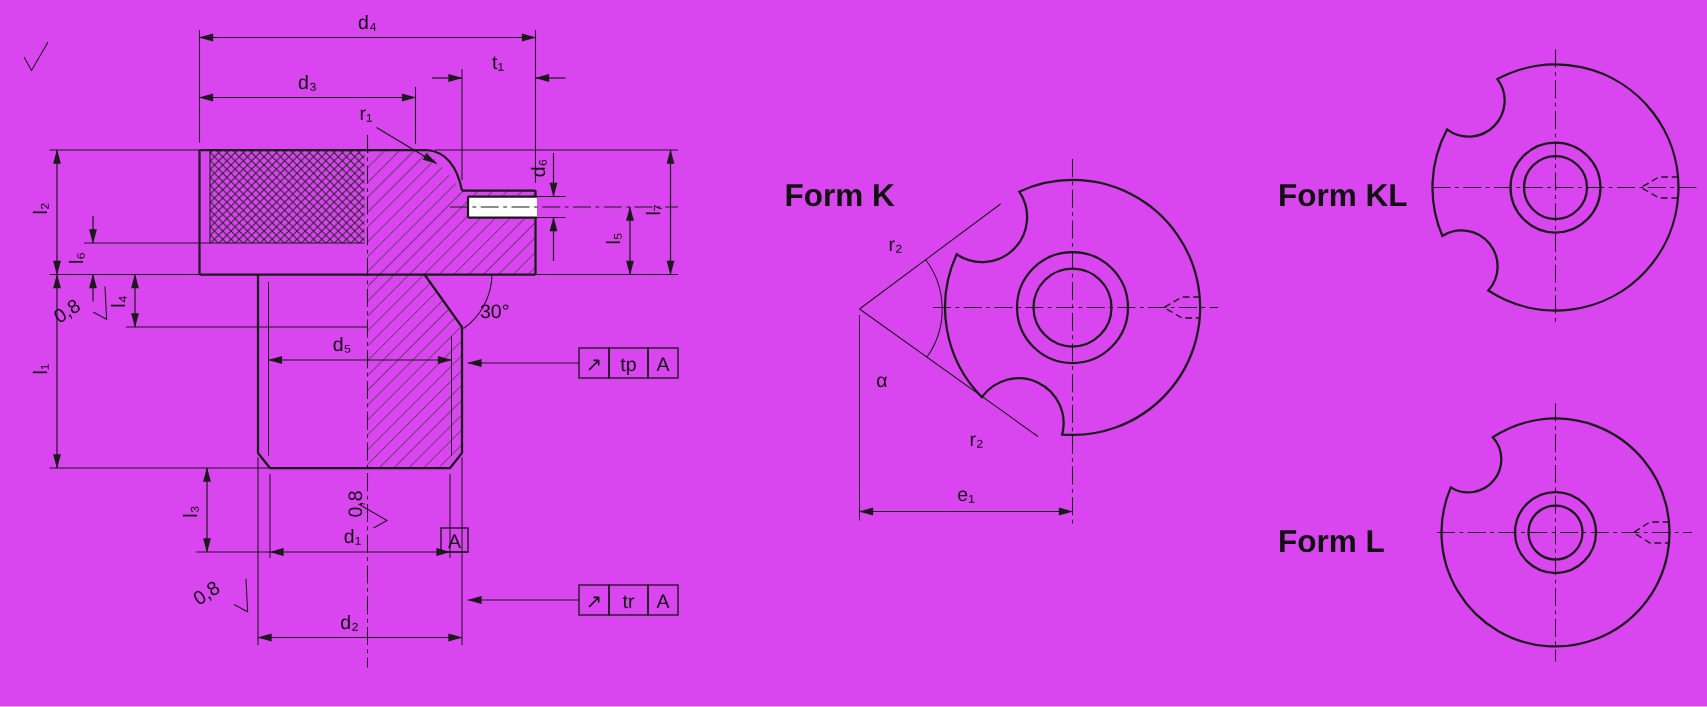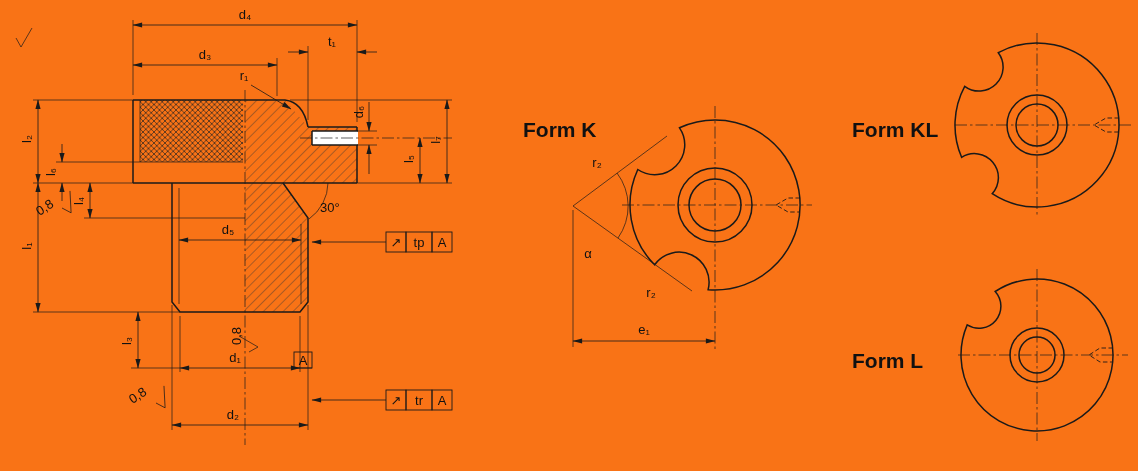--- a/index.html
+++ b/index.html
@@ -1,16 +1,16 @@
 <!DOCTYPE html>
 <html><head>
 <meta charset="utf-8">
 <style>
   html,body{margin:0;padding:0;background:#ffffff;}
-  .stage{position:relative;width:1138px;height:471px;background:#f97316;overflow:hidden;}
+  .stage{position:relative;width:1138px;height:471px;background:#d946ef;overflow:hidden;}
   svg{display:block;}
   .o   {stroke:#1a1a1a;stroke-width:1.5;fill:none;}
   .thin{stroke:#1a1a1a;stroke-width:0.7;fill:none;}
   .dim {stroke:#1a1a1a;stroke-width:0.8;fill:none;}
   .cl  {stroke:#1a1a1a;stroke-width:0.7;fill:none;stroke-dasharray:12 3 2.5 3;}
   .hid {stroke:#1a1a1a;stroke-width:0.9;fill:none;stroke-dasharray:4.5 2.5;}
   .box {fill:none;stroke:#1a1a1a;stroke-width:0.9;}
   .t   {font:13px "Liberation Sans","DejaVu Sans",sans-serif;fill:#111;}
   .title{font:700 21px "Liberation Sans","DejaVu Sans",sans-serif;fill:#111;}
   .tm  {text-anchor:middle;}

